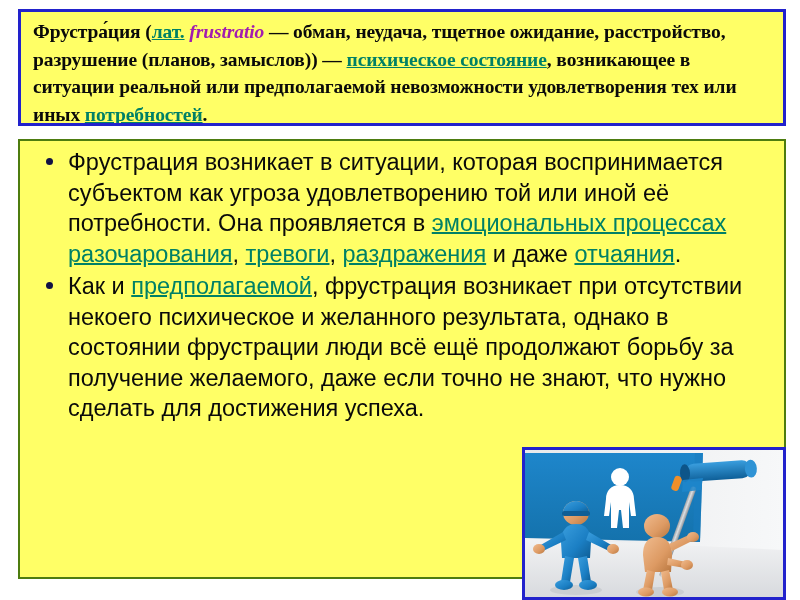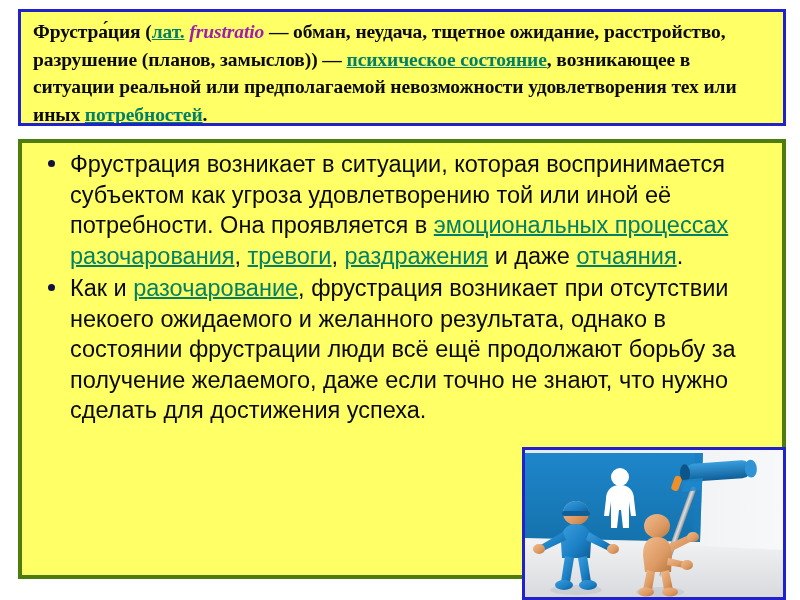--- a/index.html
+++ b/index.html
@@ -58,21 +58,21 @@
 
   
   .body-box {
     position: absolute;
     left: 18px;
     top: 139px;
     width: 768px;
     height: 440px;
     box-sizing: border-box;
     background: #ffff66;
-    border: 4px solid #4d7c0f;
+    border: 2px solid #4d7c0f;
     padding: 6px 8px 4px 10px;
     overflow: hidden;
   }
   .bullet-list {
     list-style: none;
     margin: 0;
     padding: 0;
   }
   .bullet-item {
     position: relative;
@@ -127,21 +127,21 @@
   <div class="body-box">
     <ul class="bullet-list">
 
       <li class="bullet-item">
         <span class="dot"></span>
           <span class="indent-wrap"><span>Фрустрация возникает в ситуации, которая воспринимается субъектом как угроза удовлетворению той или иной её потребности. Она проявляется в </span><a class="lnk" href="#">эмоциональных процессах</a><span> </span><a class="lnk" href="#">разочарования</a><span>, </span><a class="lnk" href="#">тревоги</a><span>, </span><a class="lnk" href="#">раздражения</a><span> и даже </span><a class="lnk" href="#">отчаяния</a><span>.</span></span>
       </li>
 
       <li class="bullet-item">
         <span class="dot"></span>
-          <span class="indent-wrap"><span>Как и </span><a class="lnk" href="#">разочарование</a><span>, фрустрация возникает при отсутствии некоего ожидаемого и желанного результата, однако в состоянии фрустрации люди всё ещё продолжают борьбу за получение желаемого, даже если точно не знают, что нужно сделать для достижения успеха.</span></span>
+          <span class="indent-wrap"><span>Как и </span><a class="lnk" href="#">предполагаемой</a><span>, фрустрация возникает при отсутствии некоего психическое и желанного результата, однако в состоянии фрустрации люди всё ещё продолжают борьбу за получение желаемого, даже если точно не знают, что нужно сделать для достижения успеха.</span></span>
       </li>
 
     </ul>
   </div>
 
   <div class="illustration">
     <svg class="illu-svg" viewBox="0 0 258 147" preserveAspectRatio="none">
       <defs>
         <linearGradient id="wallGrad" x1="0" y1="0" x2="0" y2="1">
           <stop offset="0%" stop-color="#1e86cb"></stop>

